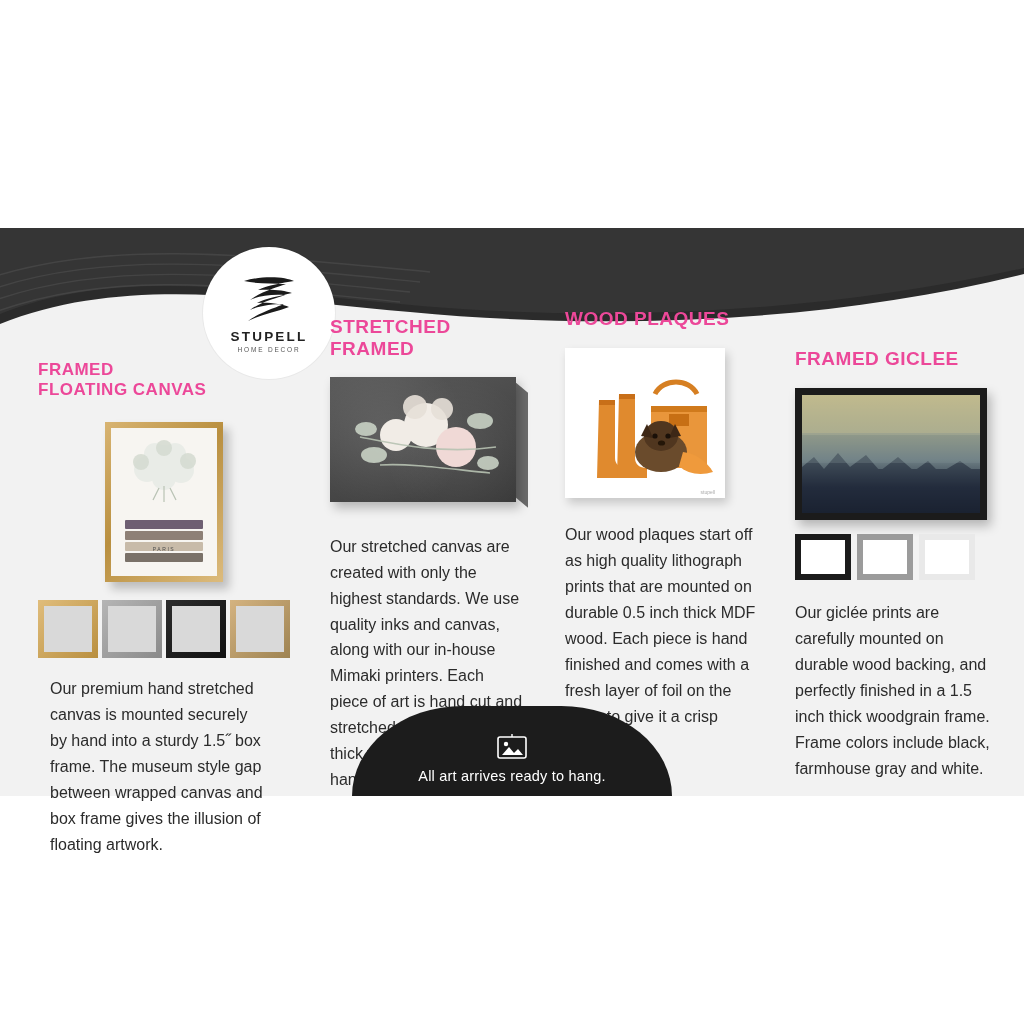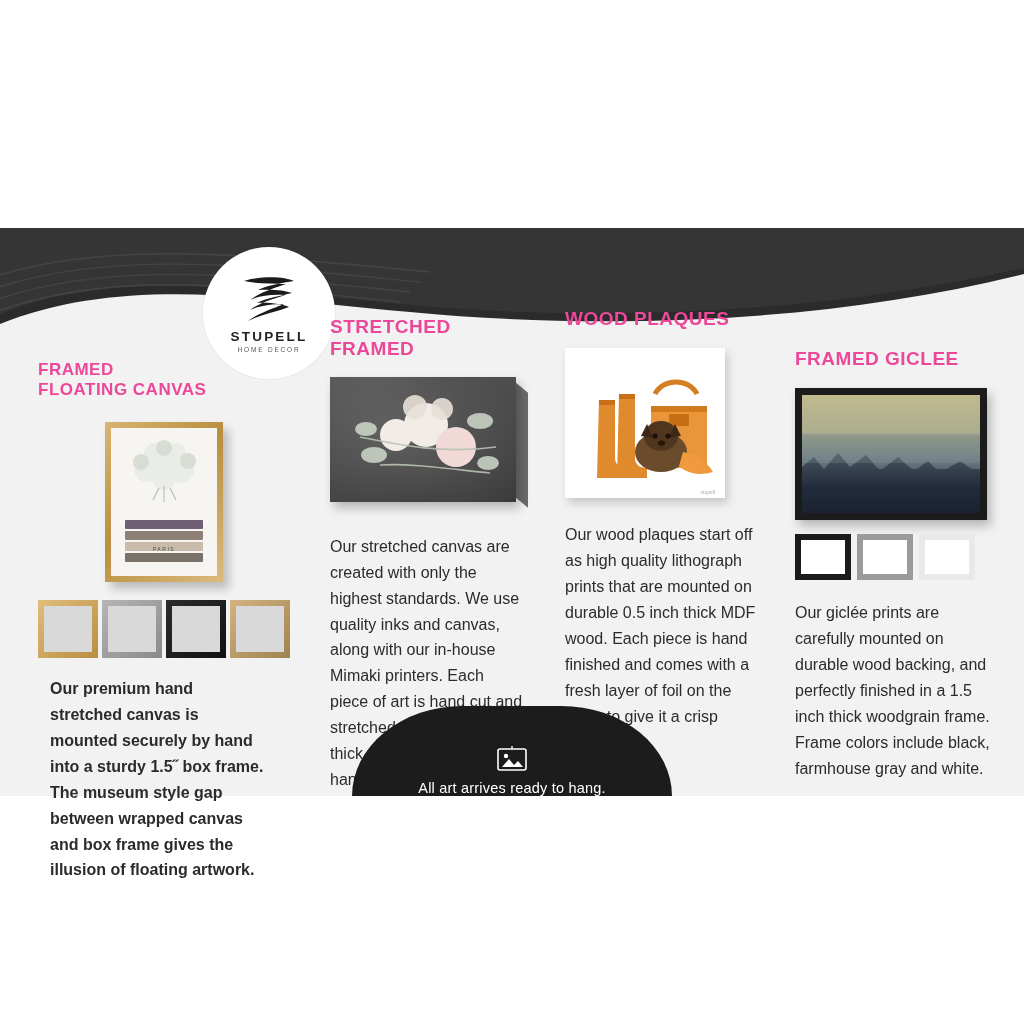--- a/index.html
+++ b/index.html
@@ -70,21 +70,21 @@
       box-shadow:4px 6px 10px rgba(0,0,0,.25);}
   .giclee-inner{width:100%;height:100%;position:relative;overflow:hidden;
      background:linear-gradient(180deg,#b9b283 0%,#9a9f86 32%,#6e7f84 55%,#2b3446 78%,#171d2b 100%);}
   .frames-row{display:flex;gap:6px;margin-top:14px;}
   .mini-frame{width:56px;height:46px;box-sizing:border-box;padding:6px;}
   .mini-frame i{display:block;width:100%;height:100%;background:#ffffff;}
 
   
   .badge{position:absolute;left:352px;top:706px;width:320px;height:90px;background:#1c1c1c;
      border-radius:160px 160px 0 0/ 130px 130px 0 0;display:flex;flex-direction:column;align-items:center;
-     justify-content:flex-end;box-sizing:border-box;}
+     justify-content:flex-end;padding-bottom:12px;box-sizing:border-box;}
   .badge-icon{width:34px;height:28px;margin-bottom:7px;}
   .badge-text{color:#ffffff;font-size:14.5px;letter-spacing:.2px;}
 </style>
 </head>
 <body>
 
 <div class="page">
 
   <div class="band">
 
@@ -160,21 +160,21 @@
           <i></i>
         </div>
       <div class="sw" style="background:linear-gradient(135deg,#2c2c2c,#111)">
           <i></i>
         </div>
       <div class="sw" style="background:linear-gradient(135deg,#d4b380,#9e8352)">
           <i></i>
         </div>
     </div>
 
-    <div class="col-body" style="margin-top:18px;width:216px;margin-left:12px;font-weight:bold;">Our premium hand stretched canvas is mounted securely by hand into a sturdy 1.5˝ box frame. The museum style gap between wrapped canvas and box frame gives the illusion of floating artwork.</div>
+    <div class="col-body" style="margin-top:18px;width:216px;margin-left:12px;">Our premium hand stretched canvas is mounted securely by hand into a sturdy 1.5˝ box frame. The museum style gap between wrapped canvas and box frame gives the illusion of floating artwork.</div>
   </div>
 
   <div class="col" id="col2">
     <div class="col-title">
       <div>STRETCHED</div>
       <div>FRAMED</div>
     </div>
     <div class="canvas-wrap">
       <div class="canvas-side"></div>
       <div class="canvas-face">

